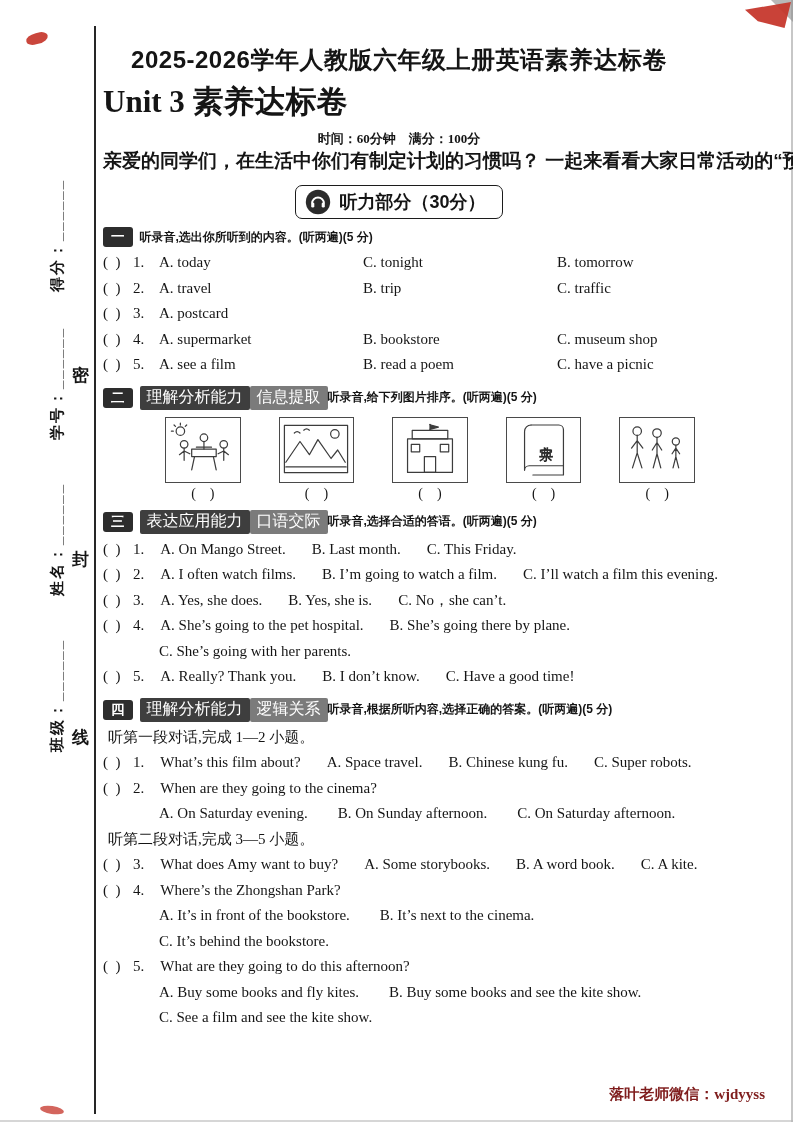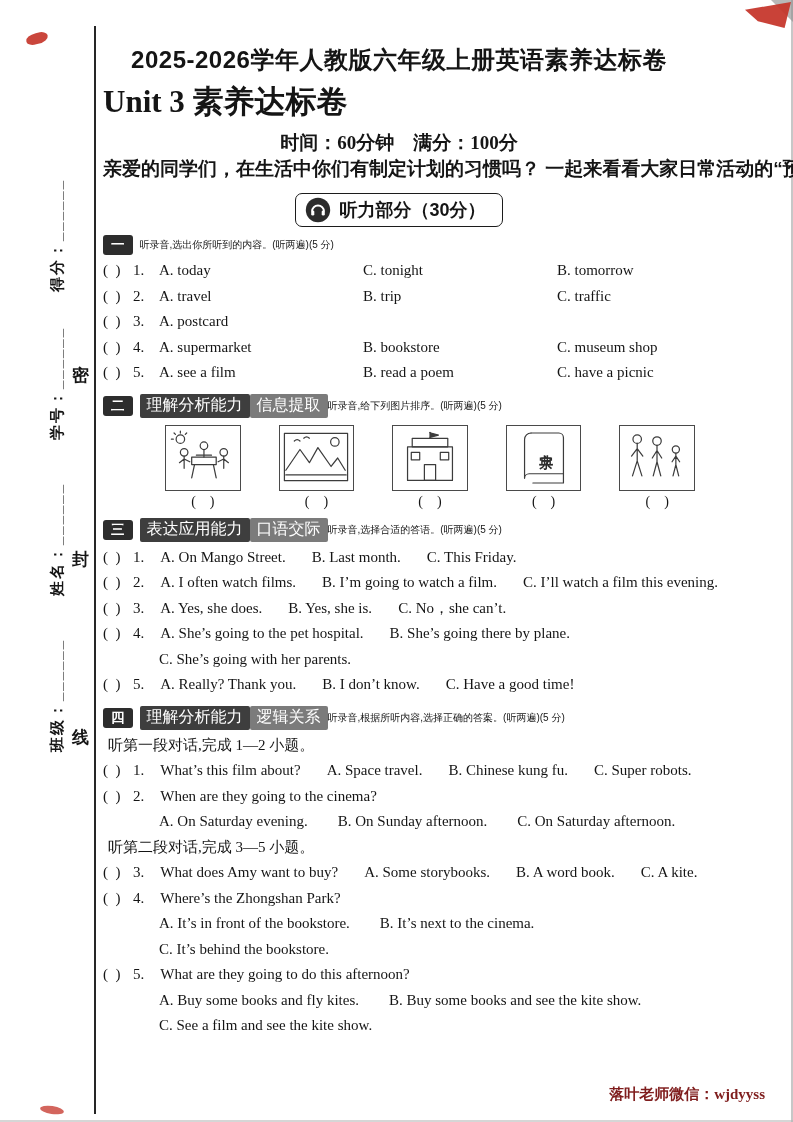--- a/index.html
+++ b/index.html
@@ -8,32 +8,32 @@
   
   .margin-col{position:absolute;left:0;top:0;width:95px;height:100%}
   .seal-line{position:absolute;left:94px;top:26px;bottom:8px;width:1.5px;background:#262626}
   .vfield{position:absolute;left:48px;transform-origin:0 0;transform:rotate(-90deg);white-space:nowrap;
           font-family:"Liberation Sans",sans-serif;font-weight:700;font-size:15px;letter-spacing:2px}
   .sealchar{position:absolute;left:72px;font-family:"Liberation Sans",sans-serif;font-weight:700;font-size:17px}
   
   .content{position:absolute;left:95px;top:0;width:630px;padding:44px 30px 0 8px}
   .h1{font-family:"Liberation Sans",sans-serif;font-weight:900;font-size:24px;text-align:center;white-space:nowrap;letter-spacing:.5px}
   .h2{font-weight:700;font-size:31px;text-align:left;margin-top:5px}
-  .meta{font-weight:700;font-size:19px;text-align:center;margin-top:7px}
+  .meta{font-weight:700;font-size:13px;text-align:center;margin-top:7px}
   .intro{font-family:"Liberation Sans",sans-serif;font-weight:700;font-size:19px;text-align:center;white-space:nowrap}
   .banner{display:flex;align-items:center;gap:8px;width:fit-content;margin:11px auto 2px;border:1.7px solid #1c1c1c;
           border-radius:7px;padding:3px 16px 3px 9px;font-family:"Liberation Sans",sans-serif;font-weight:700;font-size:18px}
   .hp{width:26px;height:26px;flex:none}
   .sec{margin-top:8px}
   .sec-head{display:flex;align-items:center;margin-bottom:3px}
   .sec-num{background:#2d2d2d;color:#fff;font-family:"Liberation Sans",sans-serif;font-weight:700;font-size:13.5px;
            padding:1px 8px;border-radius:3px;margin-right:7px;flex:none}
   .badge{color:#fff;font-family:"Liberation Sans",sans-serif;font-size:16px;padding:1.5px 7px;border-radius:2px;flex:none}
   .badge.b0{background:#3e3e3e}.badge.b1{background:#7b7b7b}
-  .sec-title{font-family:"Liberation Sans",sans-serif;font-weight:400;font-size:10px}
+  .sec-title{font-family:"Liberation Sans",sans-serif;font-weight:700;font-size:12px}
   .row{line-height:25.5px;font-size:15px}
   .row.grid3{display:grid;grid-template-columns:30px 26px 204px 194px auto}
   .row.flow{display:flex;align-items:baseline}
   .paren{white-space:pre}
   .flow .paren{flex:none;width:30px}
   .flow .qnum{flex:none;margin-right:16px}
   .flow .opt{white-space:nowrap}
   .flow .opt~.opt{margin-left:26px}
   .row.cont{padding-left:56px;display:flex}
   .cont .opt~.opt{margin-left:30px}

